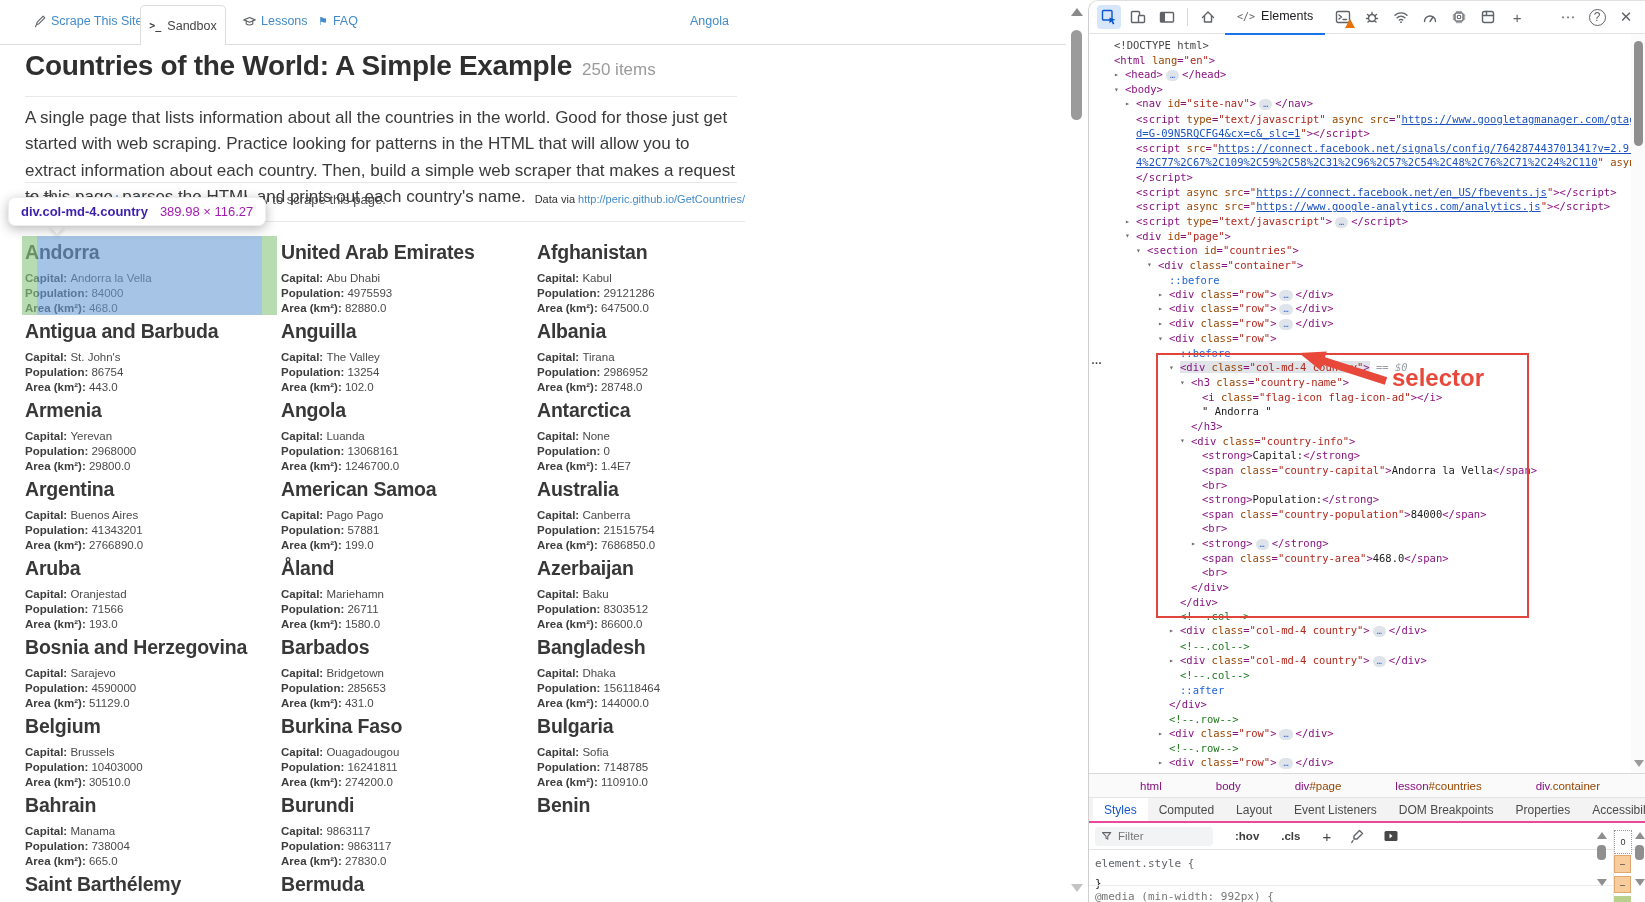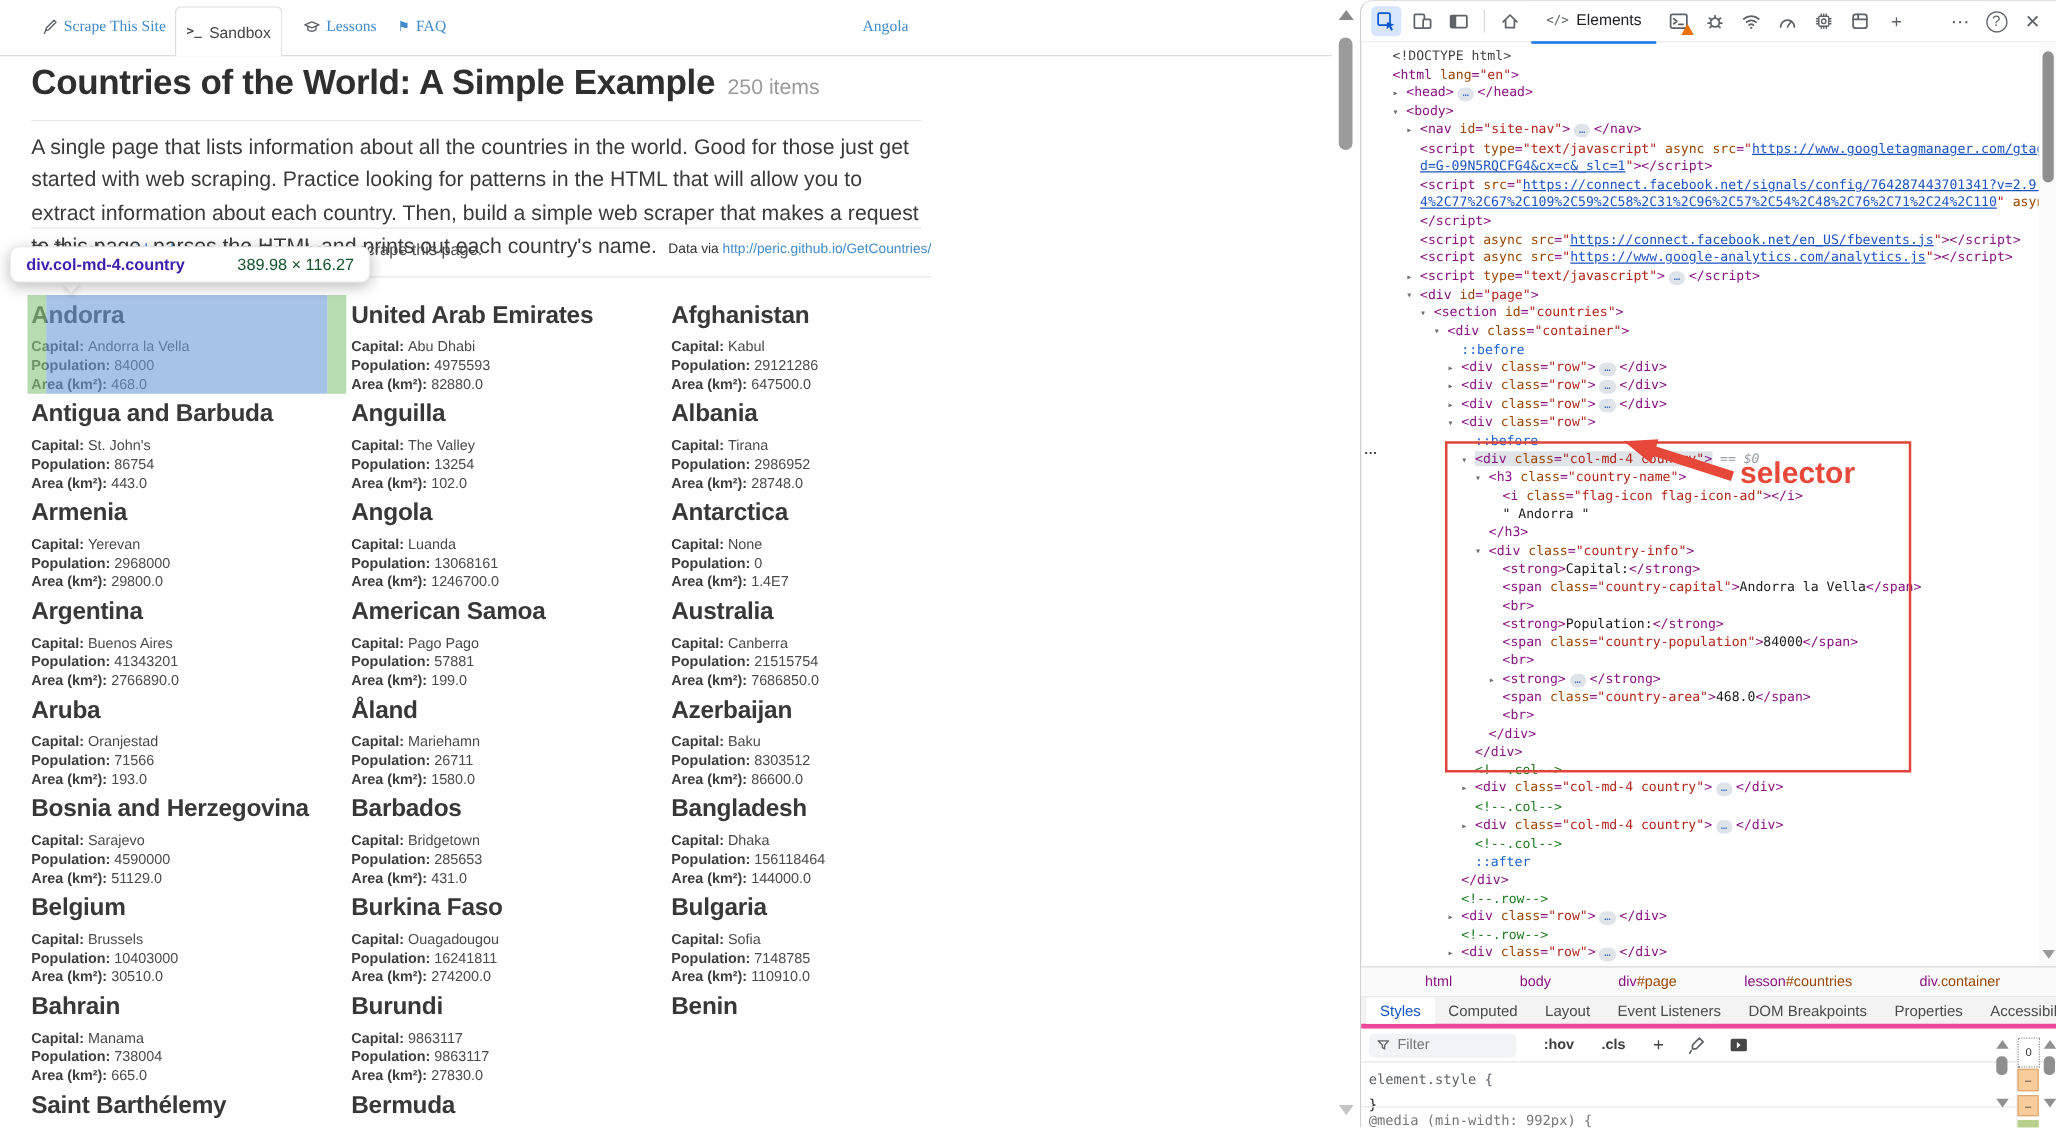--- a/index.html
+++ b/index.html
@@ -4,21 +4,21 @@
 <style>
   html,body{margin:0;padding:0;}
   body{width:1645px;height:902px;overflow:hidden;position:relative;background:#fff;
        font-family:"Liberation Sans",sans-serif;}
   .abs{position:absolute;}
 
   
   #page-area{left:0;top:0;width:1066px;height:902px;background:#fff;}
 
   #site-nav{left:0;top:0;width:1066px;height:44px;border-bottom:1px solid #ddd;}
-  .nav-link{position:absolute;top:14px;font-size:12.5px;color:#428bca;text-decoration:none;display:flex;gap:5px;align-items:center;font-family:Liberation Serif, serif;}
+  .nav-link{position:absolute;top:14px;font-size:12.5px;color:#428bca;text-decoration:none;display:flex;gap:5px;align-items:center;}
   .nav-ico{width:13px;height:13px;display:inline-block;}
   #sandbox-tab{position:absolute;left:140px;top:5px;width:84px;height:39px;background:#fff;
     border:1px solid #ddd;border-bottom:none;border-radius:5px 5px 0 0;display:flex;align-items:center;
     justify-content:center;gap:6px;font-size:12.5px;color:#444;}
   .term-glyph{font-family:"DejaVu Sans Mono",monospace;font-size:10px;font-weight:bold;color:#444;}
 
   #page-title{left:25px;top:50px;font-size:28px;font-weight:bold;color:#2f2f2f;letter-spacing:-.3px;}
   #items-badge{font-size:17px;font-weight:normal;color:#9a9a9a;margin-left:10px;letter-spacing:0;}
   .hr{height:1px;background:#e8e8e8;left:25px;width:712px;}
   #page-desc{left:25px;top:105px;width:714px;font-size:17px;line-height:1.55;color:#3a3a3a;}
@@ -38,21 +38,21 @@
   
   .hl{pointer-events:none;}
   #hl-pad-left{left:22px;top:236px;width:15px;height:79px;background:rgba(141,199,130,.62);}
   #hl-content{left:37px;top:236px;width:225px;height:79px;background:rgba(106,156,212,.60);}
   #hl-pad-right{left:262px;top:236px;width:15px;height:79px;background:rgba(141,199,130,.62);}
 
   
   #dom-tooltip{left:8px;top:197px;background:#fff;border:1px solid #eee;border-radius:7px;
     box-shadow:0 3px 12px rgba(0,0,0,.28);padding:6px 12px;display:flex;gap:12px;align-items:center;z-index:5;}
   #dom-tooltip .sel{font-size:13px;font-weight:bold;color:#3b1fad;}
-  #dom-tooltip .dims{font-size:13px;color:#14532d;margin-left:30px;}
+  #dom-tooltip .dims{font-size:13px;color:#a21caf;}
   #tooltip-tail{left:52px;top:222px;width:10px;height:10px;background:#fff;transform:rotate(45deg);
     box-shadow:2px 2px 4px rgba(0,0,0,.12);z-index:4;}
 
   
   #page-scrollbar{left:1066px;top:0;width:22px;height:902px;background:#fff;}
   .sb-arrow{width:0;height:0;position:absolute;}
   #page-sb-up{left:5px;top:8px;border-left:6px solid transparent;border-right:6px solid transparent;border-bottom:8px solid #8a8a8a;}
   #page-sb-down{left:5px;top:884px;border-left:6px solid transparent;border-right:6px solid transparent;border-top:8px solid #c4c4c4;}
   #page-sb-thumb{left:5px;top:30px;width:11px;height:90px;background:#9b9b9b;border-radius:6px;position:absolute;}
 
@@ -108,21 +108,21 @@
     border-top:1px solid #d9d9d9;border-bottom:1px solid #e5e5e5;display:flex;align-items:center;
     font-size:11.5px;box-sizing:border-box;padding-left:4px;}
   .crumb{padding:3px 7px;white-space:nowrap;}
   .crumb .ct{color:#881280;margin-left:40px;}
   .crumb .cs{color:#994500;}
   .crumb.selected{background:#cce3f8;}
   .crumb.selected .ct,.crumb.selected .cs{color:#5d1a56;}
 
   
   #dt-paneltabs{position:absolute;left:0;top:797px;width:100%;height:25px;background:#f3f3f3;
-    border-bottom:4px solid #ec4899;display:flex;align-items:stretch;font-size:12px;color:#4a4a4a;
+    border-bottom:2px solid #ec4899;display:flex;align-items:stretch;font-size:12px;color:#4a4a4a;
     box-sizing:border-box;padding-left:4px;}
   .ptab{display:flex;align-items:center;padding:0 11px;white-space:nowrap;}
   .ptab.active{background:#fff;color:#1456c9;}
 
   
   #dt-filterrow{position:absolute;left:0;top:822px;width:100%;height:27px;background:#fff;
     border-bottom:1px solid #e5e5e5;display:flex;align-items:center;box-sizing:border-box;padding-left:6px;}
   #style-filter{width:106px;height:19px;background:#f1f3f4;border-radius:4px;display:flex;align-items:center;
     gap:5px;padding:0 6px;font-size:11.5px;color:#757575;}
   .frow-item{font-size:11.5px;font-weight:bold;color:#3c3c3c;margin-left:22px;}

